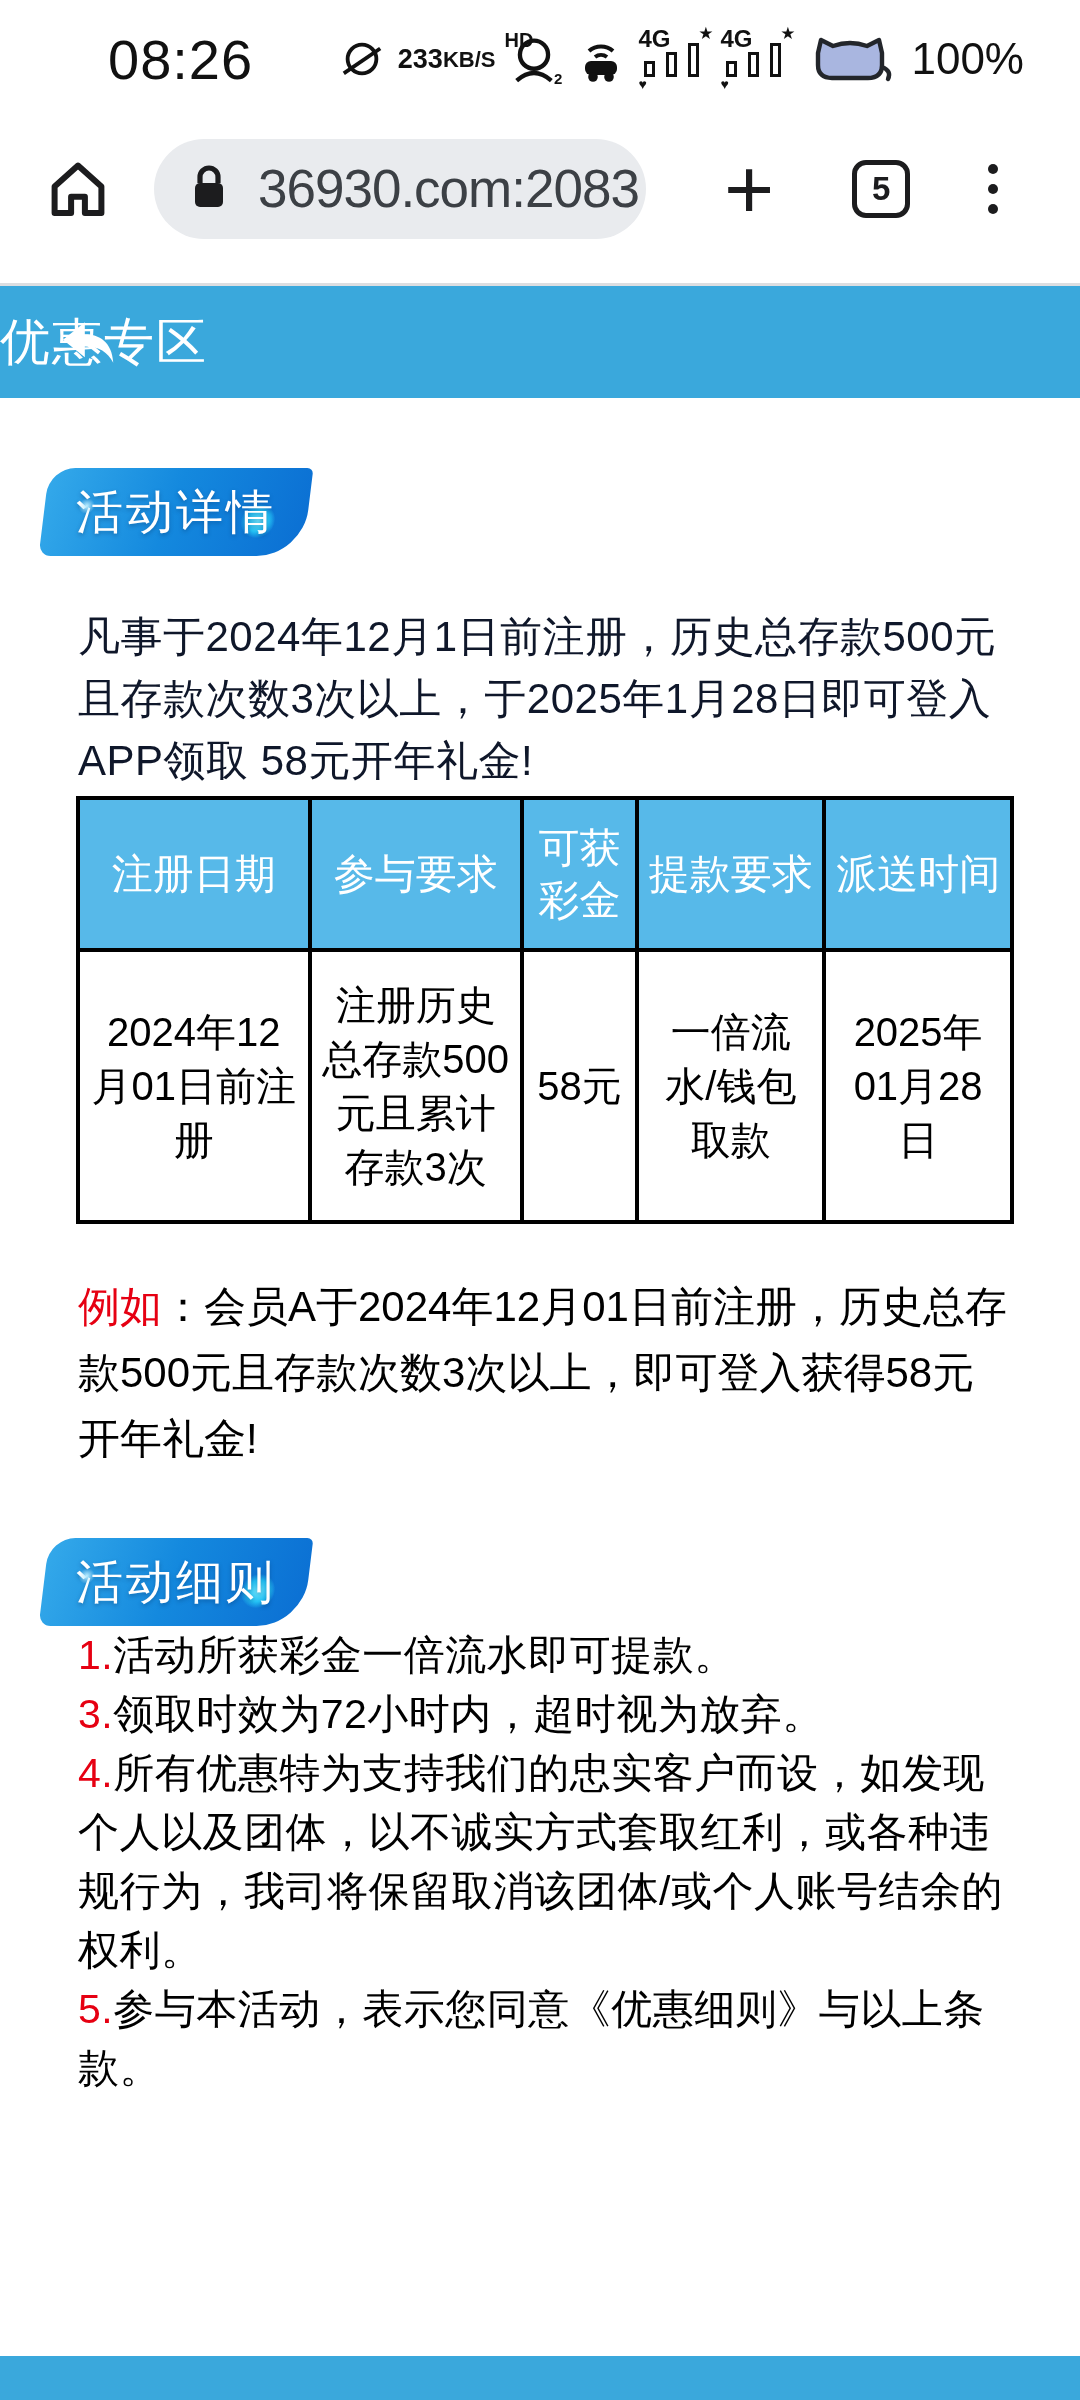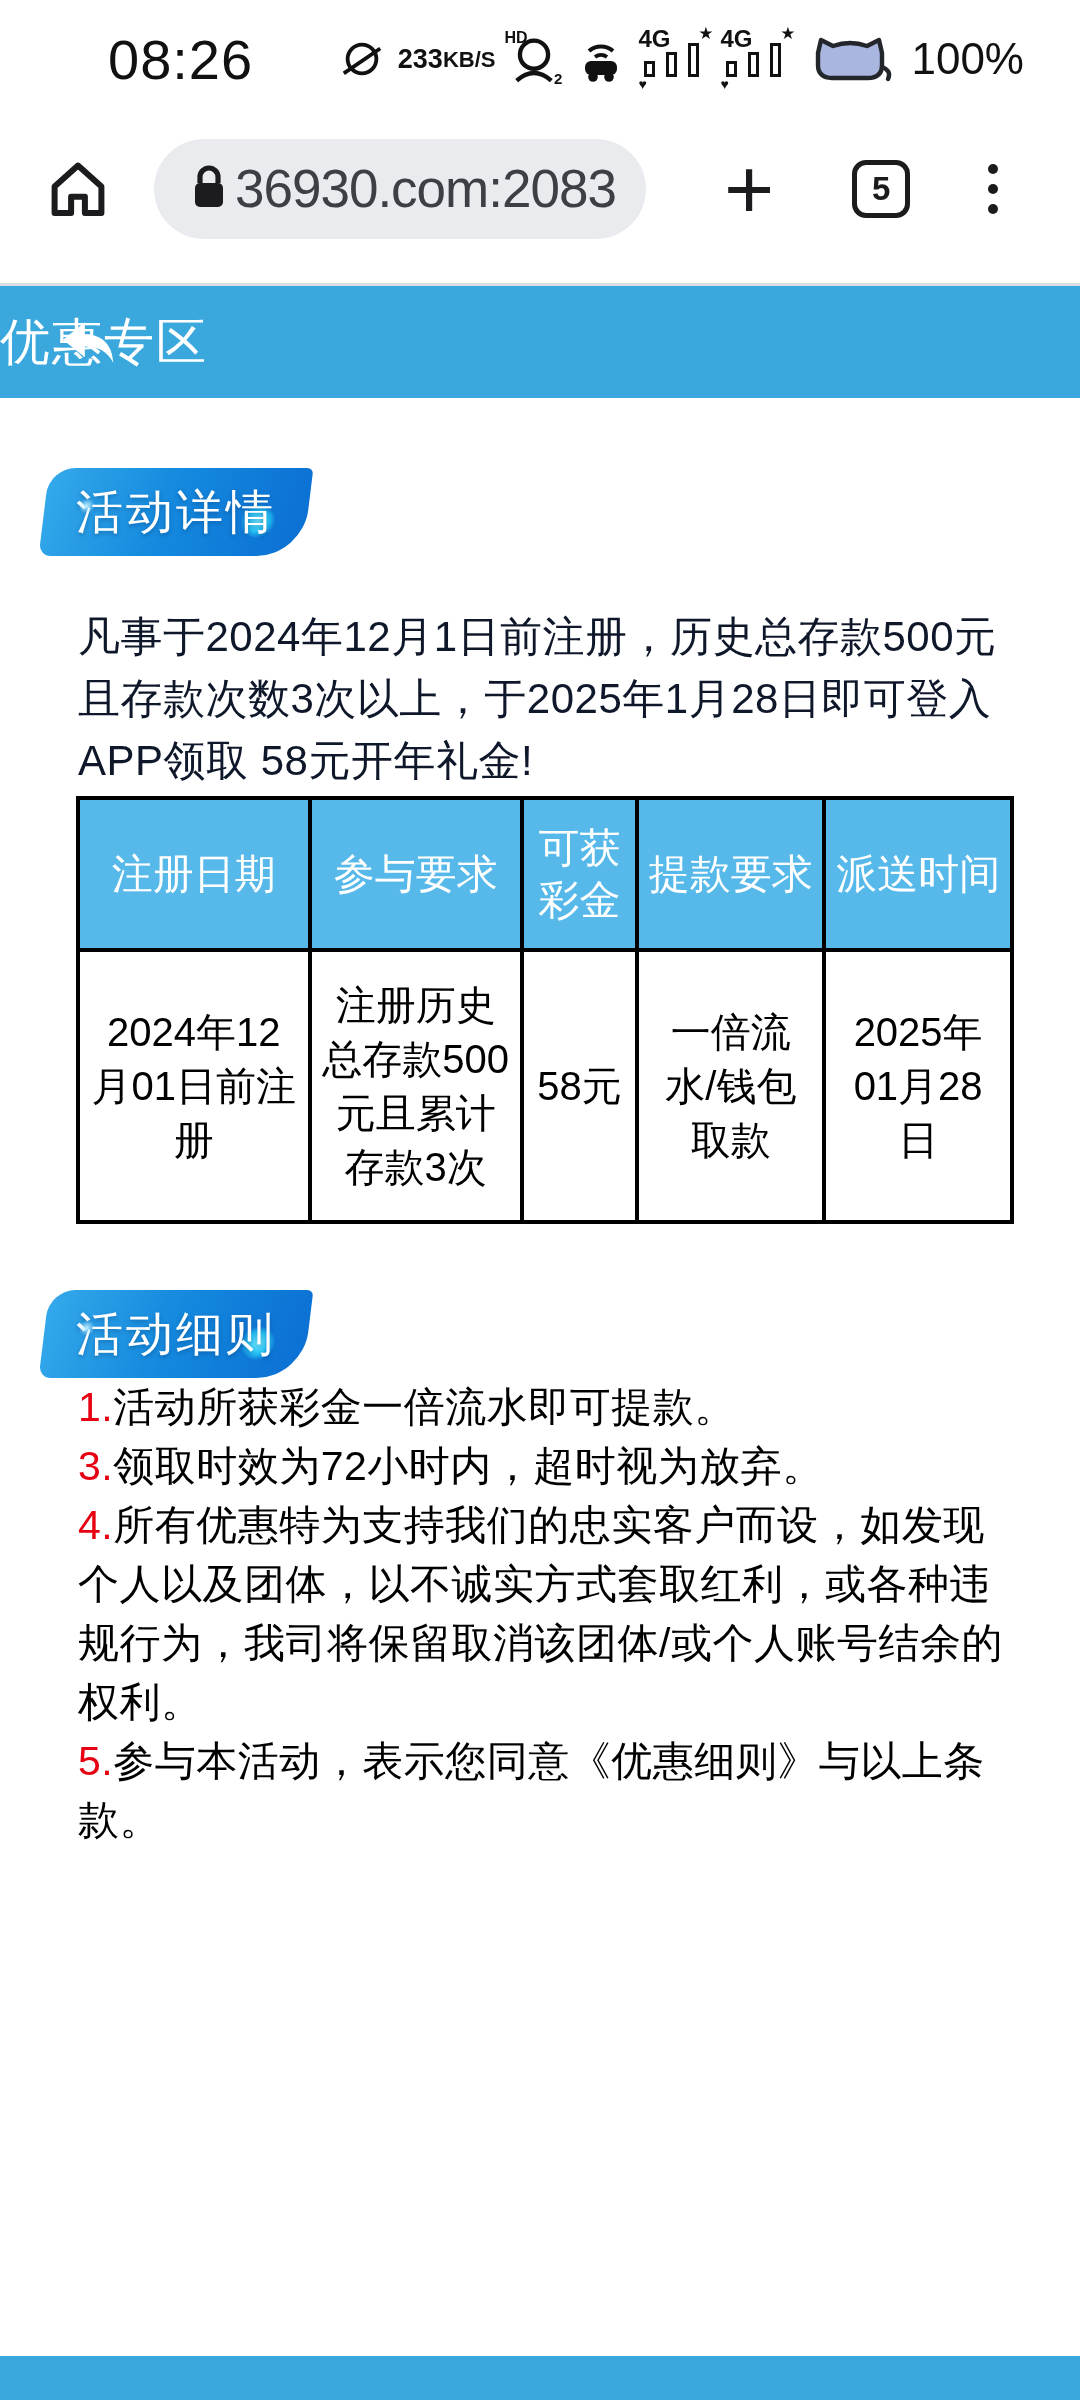--- a/index.html
+++ b/index.html
@@ -13,40 +13,40 @@
   .statusbar {
     height:108px; display:flex; align-items:center;
     padding:10px 56px 0 108px; background:#fff;
   }
   .sb-time { font-size:56px; color:#111; letter-spacing:1px; }
   .sb-right { margin-left:auto; display:flex; align-items:center; gap:13px; color:#111; }
   .sb-speed { display:flex; flex-direction:row; align-items:center; line-height:1; }
   .sb-speed .v { font-size:27px; font-weight:bold; }
   .sb-speed .u { font-size:22px; font-weight:bold; margin-top:2px; }
   .hd-call { position:relative; width:52px; height:52px; }
-  .hd-call .hd { position:absolute; top:-4px; left:-4px; font-size:16px; font-weight:bold; }
+  .hd-call .hd { position:absolute; top:-4px; left:-4px; font-size:20px; font-weight:bold; }
   .hd-call .two { position:absolute; bottom:-2px; right:-2px; font-size:15px; font-weight:bold; }
   .signal { position:relative; display:flex; align-items:flex-end; gap:11px; padding:10px 12px 8px 2px; }
   .signal .g4 { position:absolute; top:-6px; left:-4px; font-size:24px; font-weight:bold; line-height:1; }
   .signal .bar { width:11px; border:3px solid #111; background:transparent; }
   .signal .b1 { height:16px; }
   .signal .b2 { height:25px; }
   .signal .b3 { height:34px; }
   .signal .star { position:absolute; top:-8px; right:-2px; font-size:17px; line-height:1; }
   .signal .heart { position:absolute; bottom:-6px; left:-4px; font-size:14px; line-height:1; }
   .sb-batt-pct { font-size:44px; color:#111; }
 
   
   .addressbar {
     height:178px; display:flex; align-items:center; background:#fff;
     padding:0 40px 14px 42px; border-bottom:3px solid #dcdee1;
   }
   .omnibox {
     height:100px; width:492px; margin-left:40px; background:#e9ebee;
-    border-radius:50px; display:flex; align-items:center; padding:0 34px; gap:5px;
+    border-radius:50px; display:flex; align-items:center; padding:0 34px; gap:28px;
   }
   .omni-url { font-size:53px; color:#3c4045; letter-spacing:-1px; white-space:nowrap; }
   .plus-btn { margin-left:78px; font-size:86px; font-weight:300; color:#1c1c1e; line-height:1; }
   .tab-btn {
     margin-left:78px; width:58px; height:58px; border:5px solid #1c1c1e; border-radius:14px;
     display:flex; align-items:center; justify-content:center;
   }
   .tab-count { font-size:33px; font-weight:bold; color:#1c1c1e; }
   .menu-btn { margin-left:72px; display:flex; flex-direction:column; gap:10px; padding:6px; }
   .menu-btn i { width:10px; height:10px; border-radius:50%; background:#1c1c1e; }
@@ -243,20 +243,21 @@
     <tr>
       <td>2024年12月01日前注册</td>
       <td>注册历史总存款500元且累计存款3次</td>
       <td>58元</td>
       <td>一倍流水/钱包取款</td>
       <td>2025年01月28日</td>
     </tr>
   </tbody>
     </table>
 
+  <p class="example"><span class="red">例如</span><span>：</span><span>会员A于2024年12月01日前注册，历史总存款500元且存款次数3次以上，即可登入获得58元开年礼金!</span></p>
 
   <div class="badge badge-mid">
     <span class="label">活动细则</span>
   </div>
 
   <div class="rules">
     <p class="rule"><span class="num">1.</span><span>活动所获彩金一倍流水即可提款。</span></p>
     <p class="rule"><span class="num">3.</span><span>领取时效为72小时内，超时视为放弃。</span></p>
     <p class="rule"><span class="num">4.</span><span>所有优惠特为支持我们的忠实客户而设，如发现个人以及团体，以不诚实方式套取红利，或各种违规行为，我司将保留取消该团体/或个人账号结余的权利。</span></p>
     <p class="rule"><span class="num">5.</span><span>参与本活动，表示您同意《优惠细则》与以上条款。</span></p>

